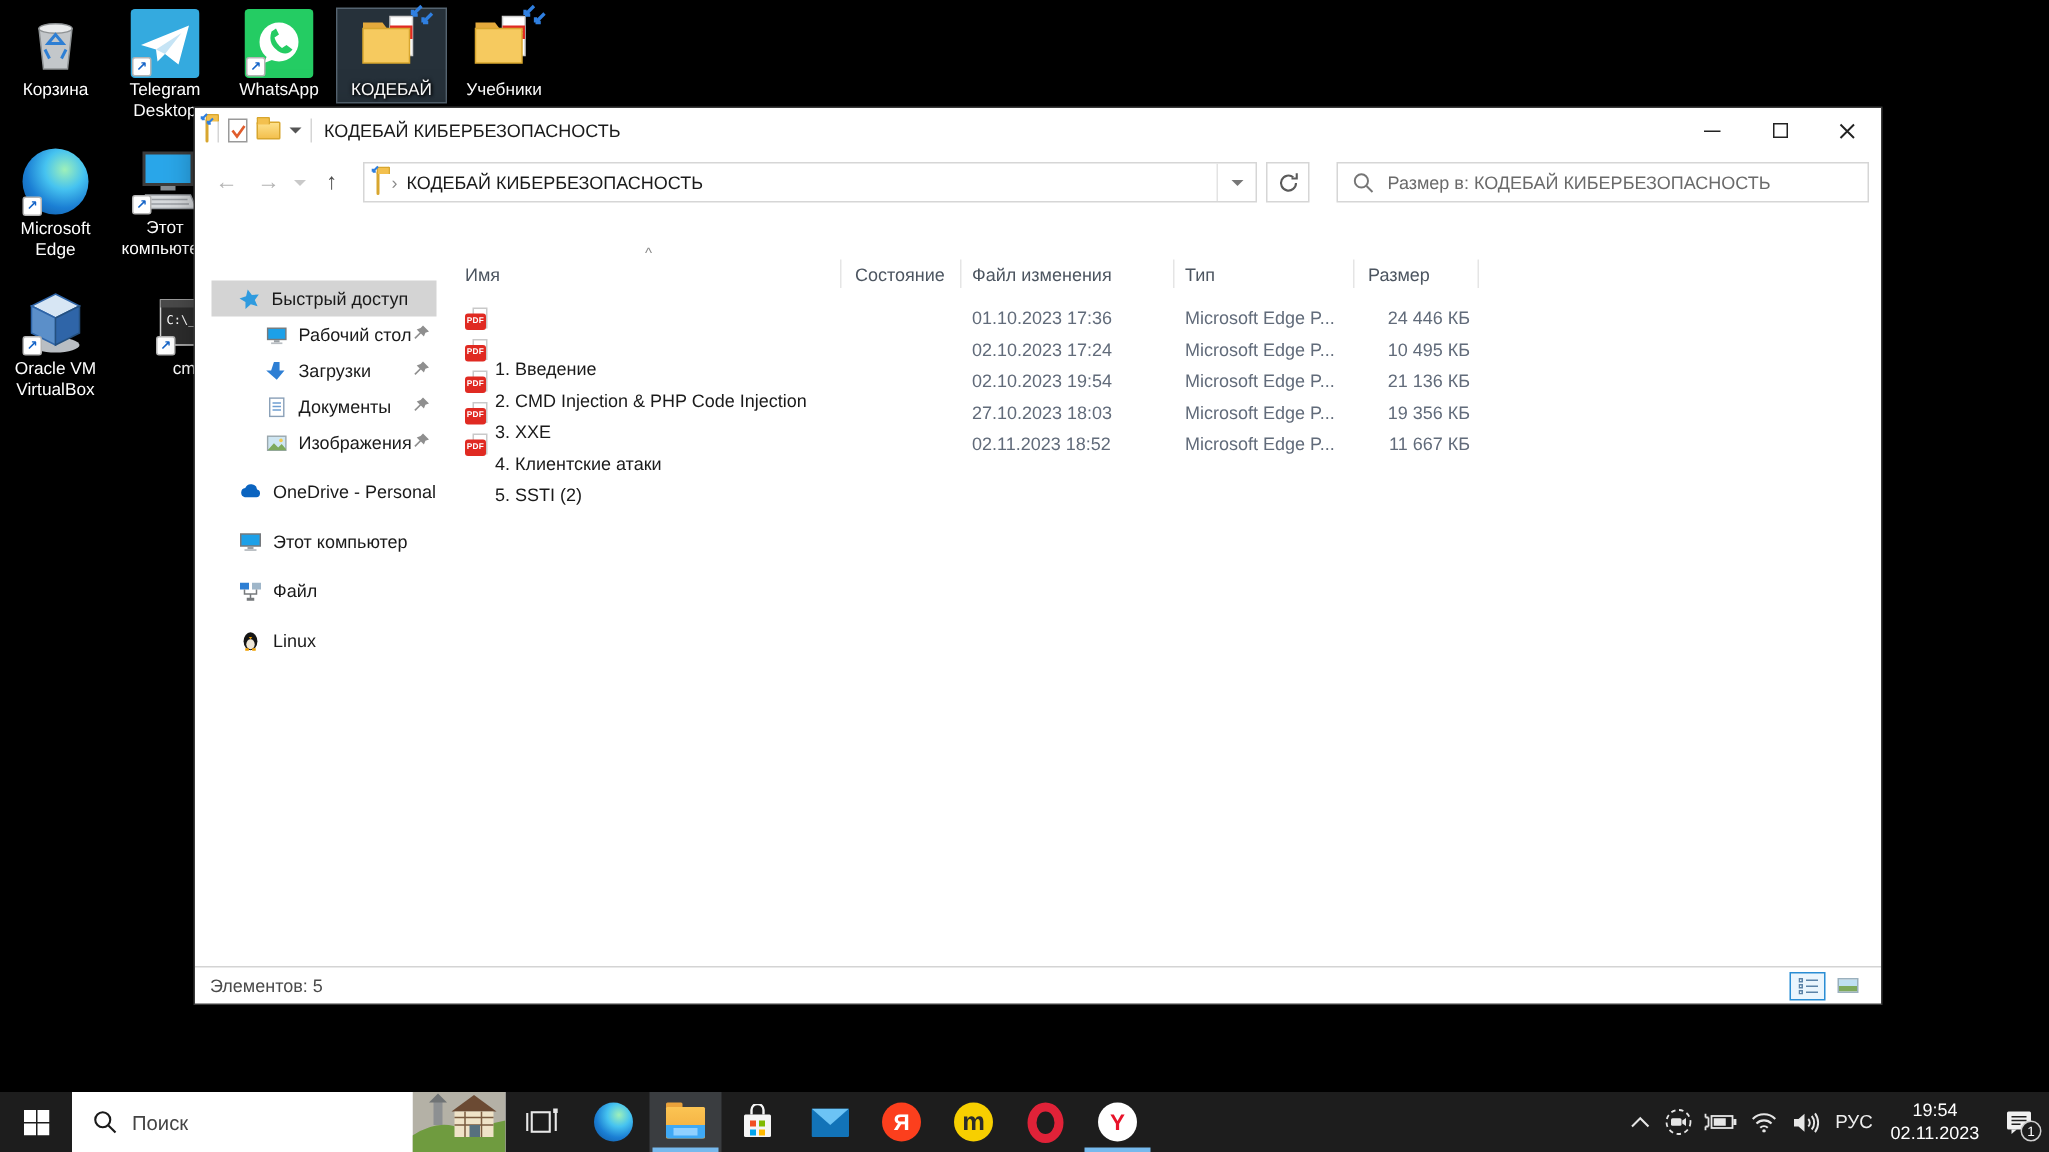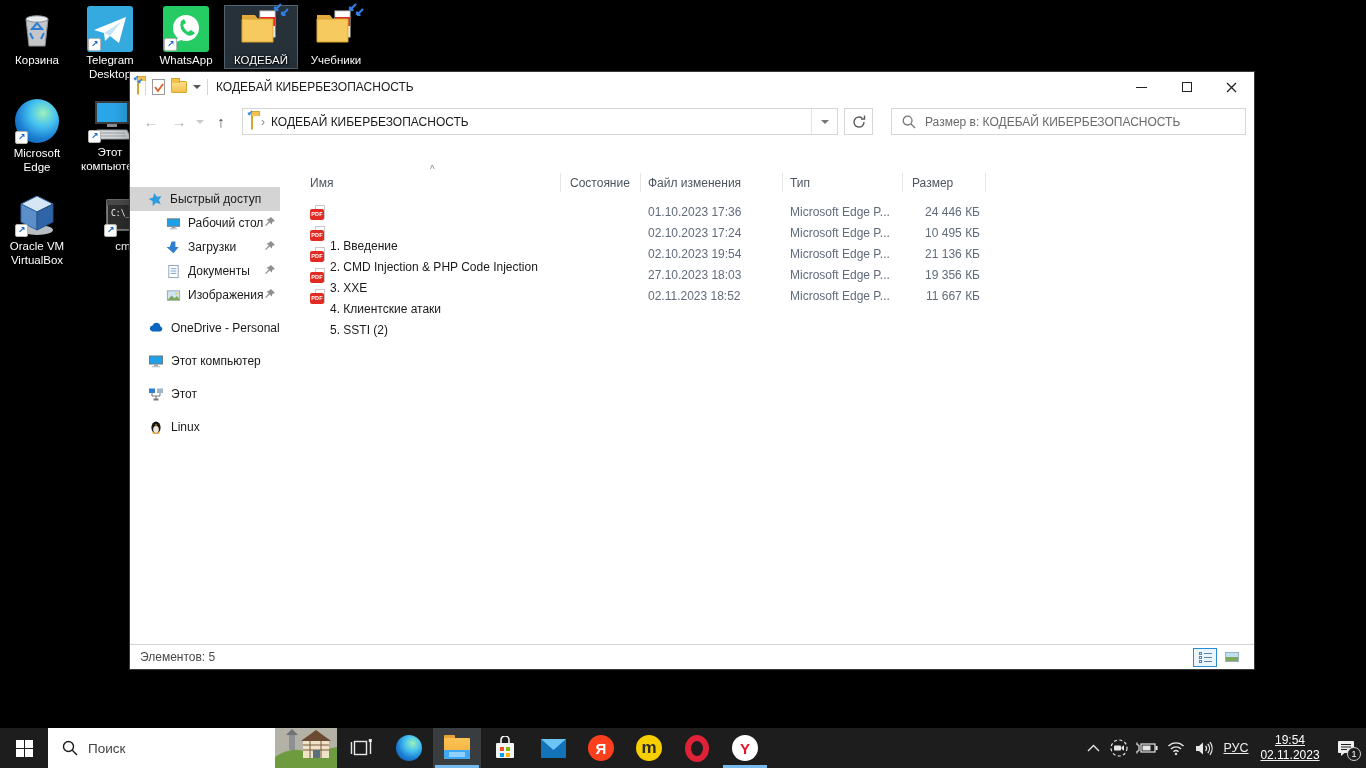--- a/index.html
+++ b/index.html
@@ -57,21 +57,21 @@
   .addr-box .crumbtxt { margin-left:6px; }
   .addr-caret-btn { margin-left:auto; width:26px; height:100%; border-left:1px solid #e3e3e3;
     display:flex; align-items:center; justify-content:center; }
   .sq-btn { height:27px; width:29px; border:1px solid #d6d6d6; display:flex;
     align-items:center; justify-content:center; }
   .search-box { margin-left:12px; height:27px; flex:1; border:1px solid #d6d6d6;
     display:flex; align-items:center; gap:9px; padding-left:10px; color:#6a6a6a;
     background:#fff; }
 
   .main { position:absolute; top:95px; left:0; right:0; bottom:25px; display:flex; }
-  .sidebar { width:160px; padding-top:20px; position:relative; flex:none; }
+  .sidebar { width:160px; padding-top:20px; position:relative; flex:none;padding-left:11px; }
   .srow { height:24px; display:flex; align-items:center; gap:7px; font-size:12px;
     color:#1a1a1a; position:relative; padding-left:18px; width:150px; }
   .srow.lvl1 { padding-left:36px; }
   .srow.on { background:#d4d4d4; }
   .pin { position:absolute; right:4px; top:5px; }
   .sgap { height:9px; }
   .filearea { flex:1; position:relative; font-size:12px; }
   .hcell { position:absolute; top:9px; color:#4c5560; }
   .hsep { position:absolute; top:6px; width:1px; height:19px; background:#e5e5e5; }
   .sortcaret { position:absolute; top:-3px; left:140px; color:#8a8a8a; font-size:10px; }
@@ -104,21 +104,21 @@
   .tbtn { width:48px; display:flex; align-items:center; justify-content:center;
     position:relative; flex:none; }
   .tbtn.active { background:#3a3d40; }
   .underln { position:absolute; bottom:0; left:2px; right:2px; height:3px;
     background:#76b9ed; }
   .tsearch { width:289px; background:#fff; display:flex; align-items:center;
     gap:10px; padding-left:14px; flex:none; position:relative; }
   .tsearch .ph { color:#444; font-size:13.5px; }
   .tsearch .pic { position:absolute; right:0; top:0; height:40px; width:62px; }
   .circ { border-radius:50%; display:flex; align-items:center; justify-content:center; }
-  .tray { margin-left:auto; display:flex; align-items:center; color:#eee;text-decoration:underline; }
+  .tray { margin-left:auto; display:flex; align-items:center; color:#eee; }
   .tray-it { display:flex; align-items:center; justify-content:center; height:40px; }
   .lang { font-size:12.5px; width:36px; text-align:center; }
   .clock { width:72px; text-align:center; font-size:12px; line-height:15px; color:#fff; }
   .notif { width:40px; position:relative; }
   .badge { position:absolute; right:5px; bottom:7px; width:14px; height:14px;
     border:1px solid #cfcfcf; border-radius:50%; background:#1d1d1d; color:#fff;
     font-size:9px; text-align:center; line-height:12px; }
 </style>
 </head>
 <body>
@@ -390,21 +390,21 @@
         <span>Этот компьютер</span>
       </div>
       <div class="sgap"></div>
       <div class="srow">
         <svg width="16" height="16" viewBox="0 0 16 16">
           <rect x="1" y="2.5" width="6" height="4.5" fill="#2e7fd4"></rect>
           <rect x="9" y="2.5" width="6" height="4.5" fill="#9fb6c9"></rect>
           <path d="M4 7 V10 H12 V7 M8 10 V13" stroke="#76797c" fill="none"></path>
           <rect x="5.5" y="12.5" width="5" height="2" fill="#76797c"></rect>
         </svg>
-        <span>Этот</span>
+        <span>Файл</span>
       </div>
       <div class="sgap"></div>
       <div class="srow">
         <svg width="16" height="16" viewBox="0 0 16 16">
           <ellipse cx="8" cy="8.5" rx="4.6" ry="6" fill="#151515"></ellipse>
           <ellipse cx="8" cy="10.5" rx="2.8" ry="3.4" fill="#efe7d8"></ellipse>
           <path d="M6.8 5.6 h2.4 L8 7.2 z" fill="#f0a000"></path>
           <path d="M4.5 14 h2.4 M9.1 14 h2.4" stroke="#f0a000" stroke-width="1.6"></path>
         </svg>
         <span>Linux</span>

